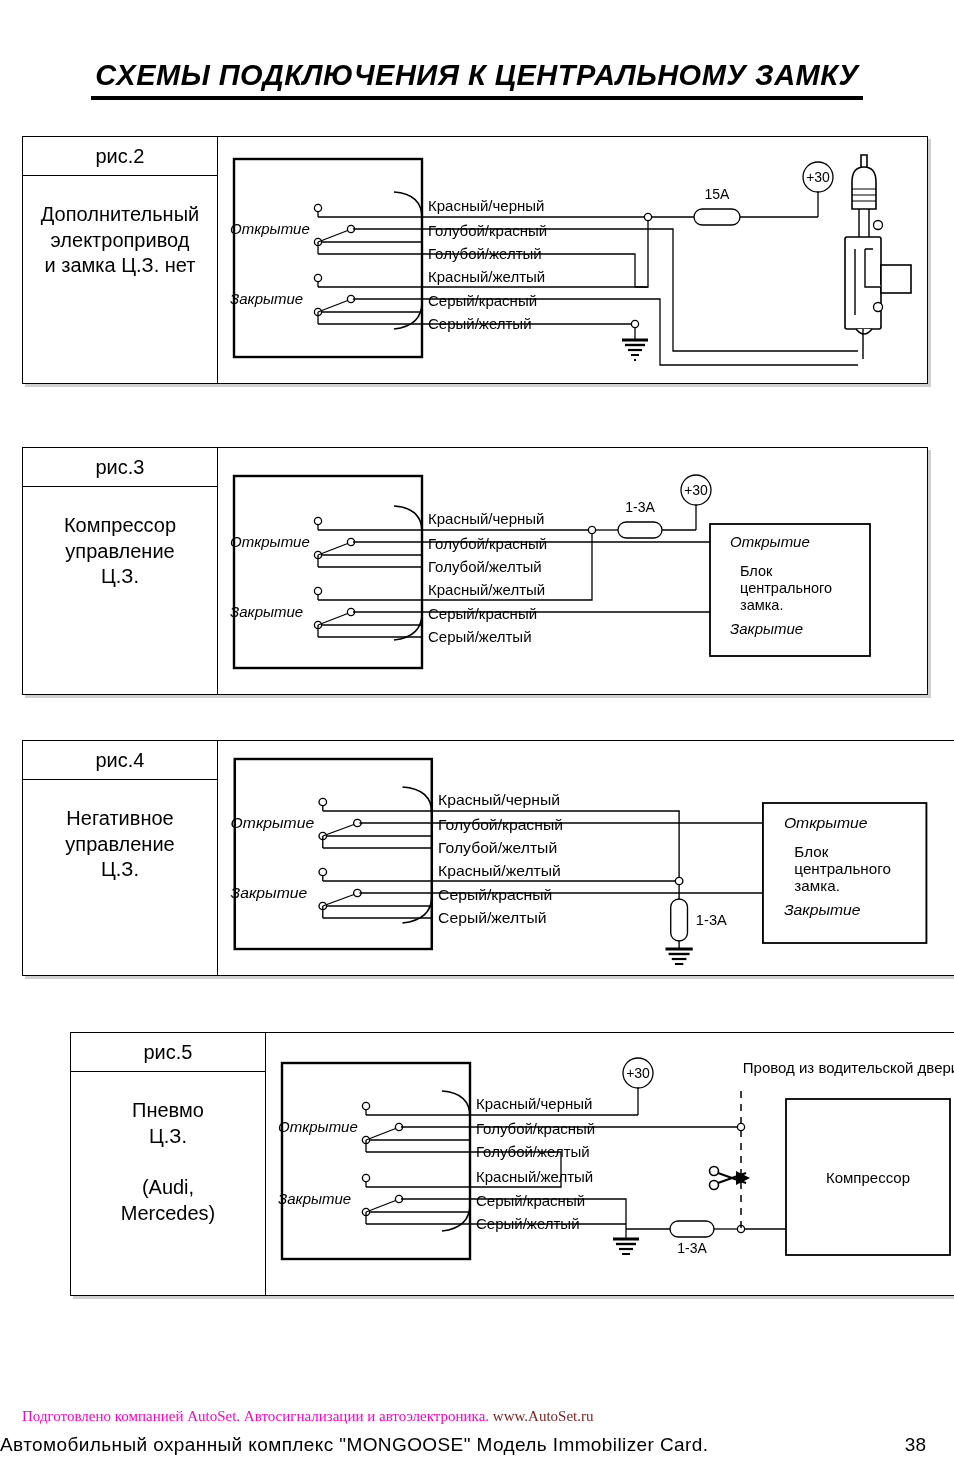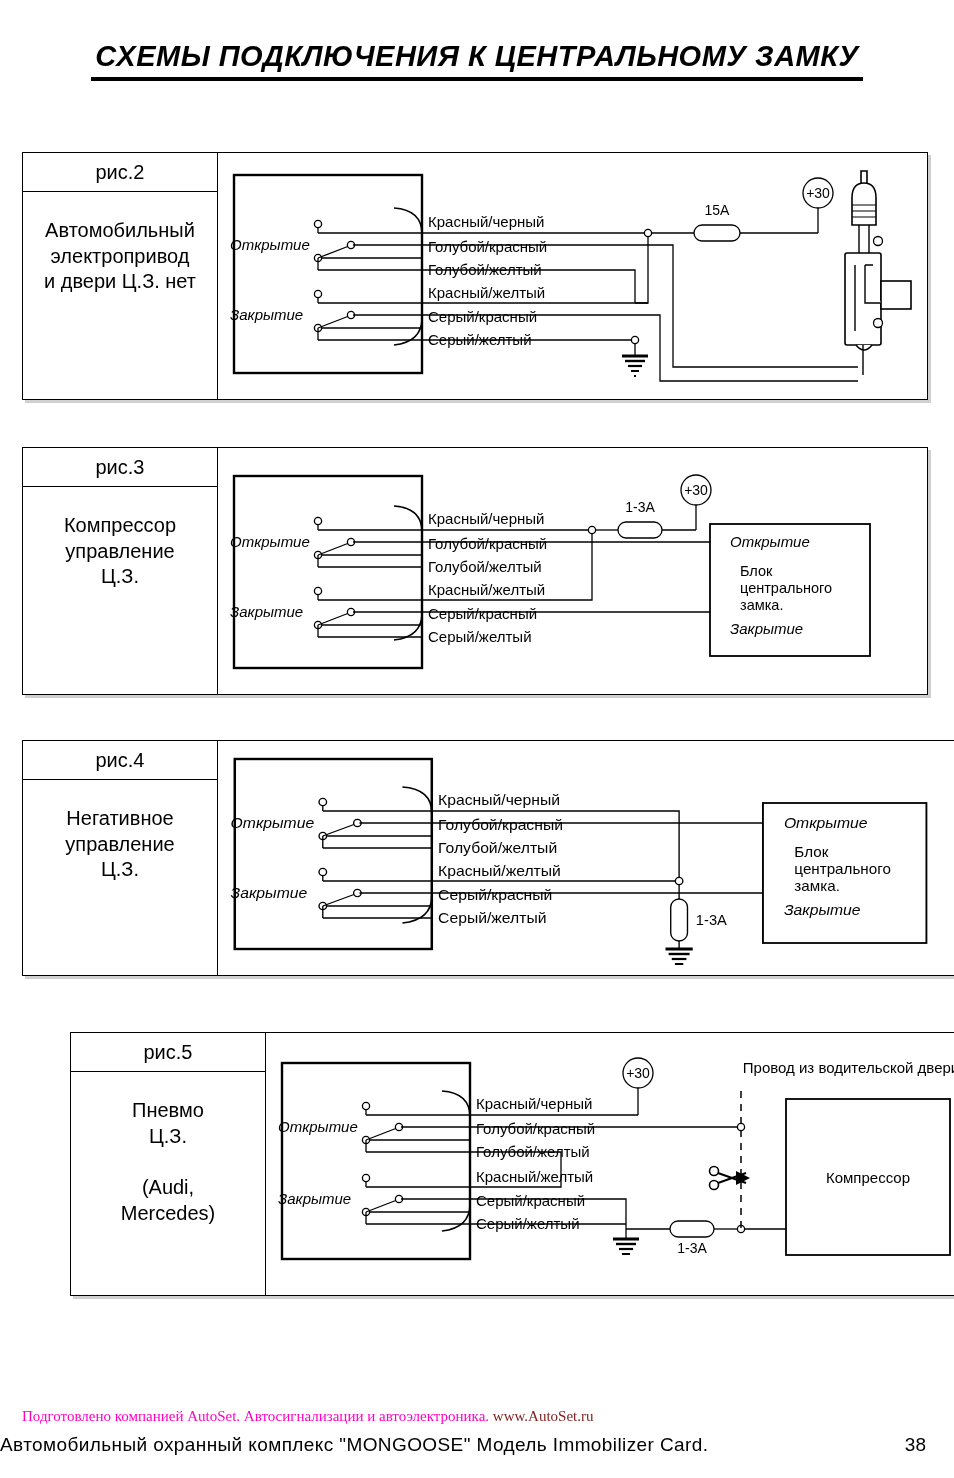--- a/index.html
+++ b/index.html
@@ -5,21 +5,21 @@
 <style>
   html,body{margin:0;padding:0;background:#ffffff;}
   body{
     width:954px;height:1478px;position:relative;
     font-family:"Liberation Sans","DejaVu Sans",sans-serif;
     color:#000;overflow:hidden;
   }
   .page{position:absolute;inset:0;}
 
   
-  .title-wrap{position:absolute;left:0;right:0;top:40px;text-align:center;}
+  .title-wrap{position:absolute;left:0;right:0;top:59px;text-align:center;}
   .title{
     display:inline-block;
     font-size:29px;font-weight:bold;font-style:italic;
     letter-spacing:0.5px;
     border-bottom:4px solid #000;
     padding:0 4px 4px 4px;
     white-space:nowrap;
   }
 
   
@@ -81,27 +81,27 @@
 </style>
 </head>
 <body>
 
 <div class="page">
 
   <div class="title-wrap">
     <div class="title">СХЕМЫ  ПОДКЛЮЧЕНИЯ  К  ЦЕНТРАЛЬНОМУ  ЗАМКУ</div>
   </div>
 
-  <div class="panel" style="left:22px;top:152px;width:906px;height:248px;">
+  <div class="panel" style="left:22px;top:136px;width:906px;height:248px;">
     <div class="panel-label">
       <div class="fig-no">рис.2</div>
       <div class="fig-desc">
-        <span>Автомобильный</span>
+        <span>Дополнительный</span>
         <span>электропривод</span>
-        <span>и двери Ц.З. нет</span>
+        <span>и замка Ц.З. нет</span>
       </div>
     </div>
     <div class="diagram">
       <svg viewBox="0 0 709 246" preserveAspectRatio="none">
         <g fill="none" stroke="#000" stroke-width="2.4">
 
           <rect x="16" y="22" width="188" height="198"></rect>
         </g>
 
         <g fill="none" stroke="#000" stroke-width="1.6">

